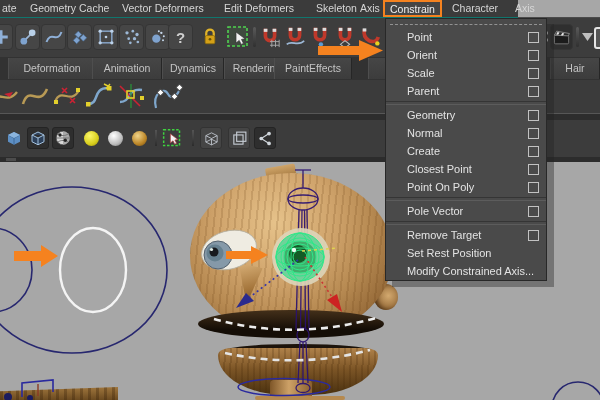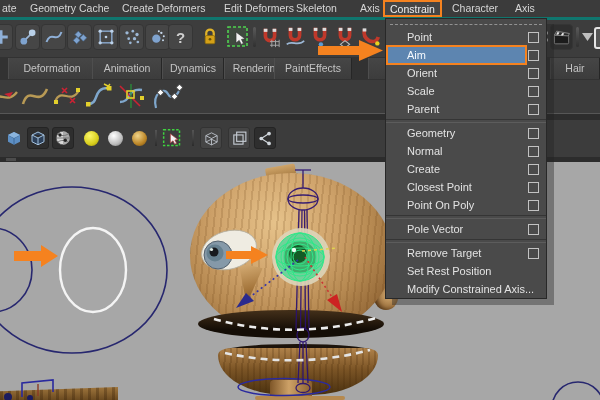--- a/index.html
+++ b/index.html
@@ -1,21 +1,21 @@
 <!DOCTYPE html>
 <html><head>
 <meta charset="utf-8">
 <style>
   html,body{margin:0;padding:0}
   body{width:600px;height:400px;position:relative;overflow:hidden;
        font-family:"Liberation Sans",sans-serif;background:#a7a7a7;}
 
   
-  .menubar{position:absolute;top:0;left:0;width:600px;height:17px;background:#3b3b3b;
-           border-bottom:3px solid #0f766e;z-index:30;}
+  .menubar{position:absolute;top:0;left:0;width:518px;height:17px;background:#3b3b3b;
+           border-bottom:1px solid #0f766e;z-index:30;}
   .mb-item{position:absolute;top:2px;font-size:10.5px;color:#d6d6d6;white-space:nowrap;line-height:13px;}
   .mb-constrain{position:absolute;left:383px;top:0;height:17px;line-height:12px;padding:1px 5px 0;
                 border:2px solid #f5821f;color:#f0f0f0;font-size:10.5px;box-sizing:border-box;background:#454545;}
 
   .toolbar{position:absolute;top:17px;left:0;width:600px;height:40px;background:#3d3d3d;
            border-top:1px solid #4b4b4b;border-bottom:1px solid #2a2a2a;z-index:10;}
   .tbtn{position:absolute;top:6px;width:25px;height:26px;background:#464646;border:1px solid #353535;
         border-radius:4px;box-sizing:border-box;display:flex;align-items:center;justify-content:center;}
   .tflat{position:absolute;top:7px;width:24px;height:24px;display:flex;align-items:center;justify-content:center;}
   .vsep{position:absolute;top:9px;width:3px;height:20px;background:linear-gradient(180deg,#5a5a5a,#303030);border-radius:2px;}
@@ -92,23 +92,23 @@
   .mrow.aim .lbl{color:#f4f8fd;}
 
   .oarrow{position:absolute;z-index:50;}
 </style>
 </head>
 <body>
 
 <div class="menubar">
   <span class="mb-item" style="left:2px">ate</span>
   <span class="mb-item" style="left:30px">Geometry Cache</span>
-  <span class="mb-item" style="left:122px">Create Deformers</span>
+  <span class="mb-item" style="left:122px">Vector Deformers</span>
   <span class="mb-item" style="left:224px">Edit Deformers</span>
-  <span class="mb-item" style="left:296px">Skeleton</span>
+  <span class="mb-item" style="left:316px">Skeleton</span>
   <span class="mb-item" style="left:360px">Axis</span>
   <span class="mb-constrain">Constrain</span>
   <span class="mb-item" style="left:452px">Character</span>
   <span class="mb-item" style="left:515px">Axis</span>
 </div>
 
 <div class="toolbar">
   <div class="tbtn" style="left:-12px">
     <svg width="18" height="18" viewBox="0 0 24 24">
         <path d="M10 3h4v7h7v4h-7v7h-4v-7H3v-4h7z" fill="#8fb0d8"></path>
@@ -456,21 +456,20 @@
       <polygon points="14,94 41,94 41,88 58,99 41,110 41,104 14,104"></polygon>
       <polygon points="226,94 251,94 251,89 268,98 251,107 251,102 226,102"></polygon>
     </g>
   </svg>
 </div>
 
 <div class="menu">
   <div class="tearoff"></div>
 
   <div class="mrow"><span class="lbl">Point</span><span class="chk"></span></div>
-  <div class="mrow aim"><span class="lbl">Aim</span><span class="chk"></span></div>
   <div class="mrow"><span class="lbl">Orient</span><span class="chk"></span></div>
   <div class="mrow"><span class="lbl">Scale</span><span class="chk"></span></div>
   <div class="mrow"><span class="lbl">Parent</span><span class="chk"></span></div>
 
   <div class="msep"></div>
 
   <div class="mrow"><span class="lbl">Geometry</span><span class="chk"></span></div>
   <div class="mrow"><span class="lbl">Normal</span><span class="chk"></span></div>
   <div class="mrow"><span class="lbl">Create</span><span class="chk"></span></div>
   <div class="mrow"><span class="lbl">Closest Point</span><span class="chk"></span></div>

